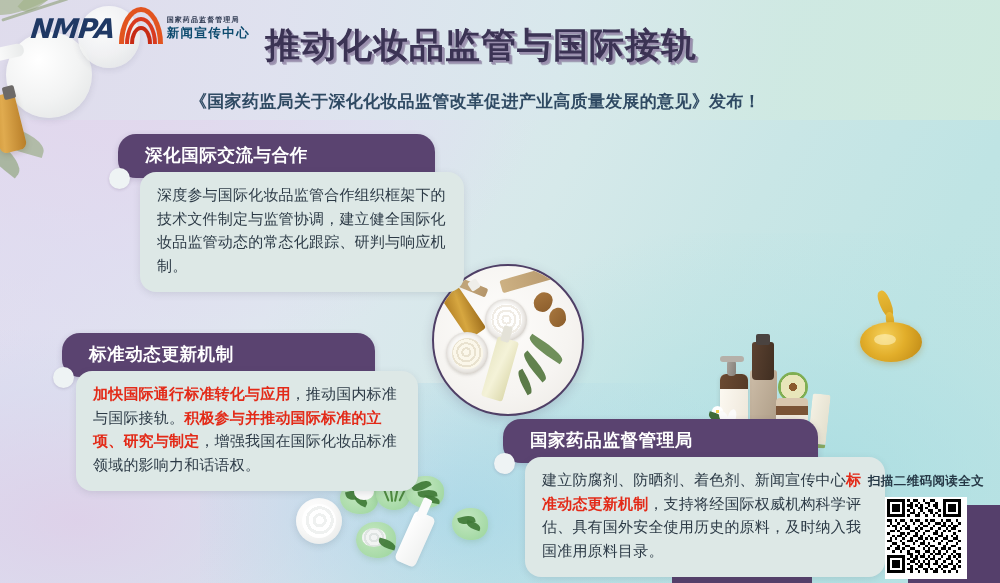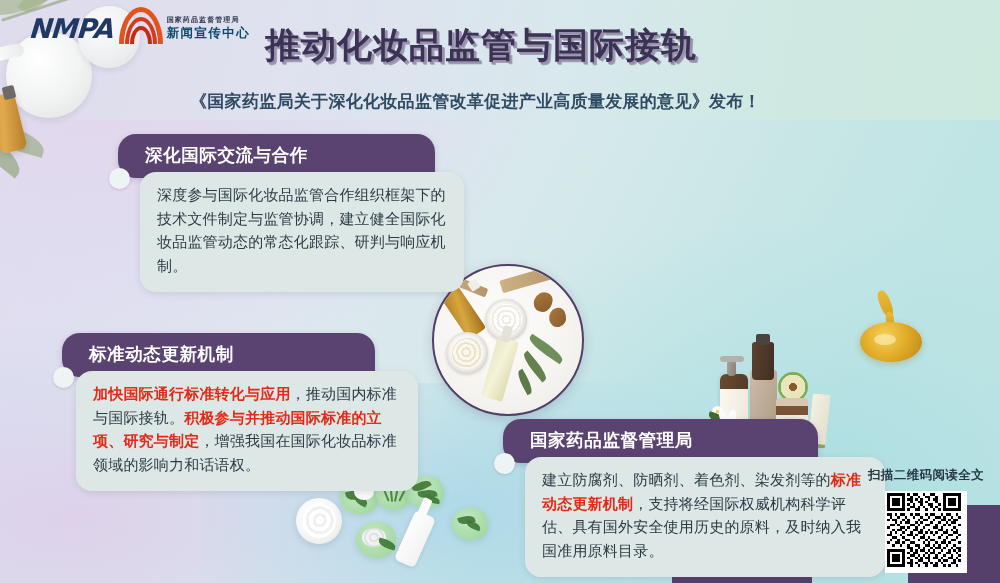--- a/index.html
+++ b/index.html
@@ -130,21 +130,21 @@
 
   #card3{left:62px;top:333px;width:348px;}
   #card3 .card-head{width:268px;border-radius:18px 18px 0 18px;}
   #card3 .card-body{margin-left:14px;margin-top:-6px;width:309px;}
 
   #card4{left:503px;top:419px;width:366px;}
   #card4 .card-head{width:270px;border-radius:18px 18px 0 18px;}
   #card4 .card-body{margin-left:22px;margin-top:-6px;width:327px;}
 
   
-  .qr-block{position:absolute;right:14px;bottom:10px;z-index:6;text-align:center;width:120px;}
+  .qr-block{position:absolute;right:14px;bottom:4px;z-index:6;text-align:center;width:120px;}
   .qr-caption{font-size:12.5px;color:#263846;font-weight:600;margin-bottom:7px;letter-spacing:.4px;}
   .qr-img{width:78px;height:78px;margin:0 auto;background:#ffffff;padding:2px;}
   .qr-img svg{display:block;}
 </style>
 </head>
 <body>
 
 <div class="stage">
 
   <div class="bg-base"></div>
@@ -274,21 +274,21 @@
 
   <div class="card" id="card3">
     <div class="card-head">标准动态更新机制</div>
     <div class="card-dot"></div>
     <div class="card-body"><span class="hl">加快国际通行标准转化与应用</span><span>，推动国内标准与国际接轨。</span><span class="hl">积极参与并推动国际标准的立项、研究与制定</span><span>，增强我国在国际化妆品标准领域的影响力和话语权。</span></div>
   </div>
 
   <div class="card" id="card4">
     <div class="card-head">国家药品监督管理局</div>
     <div class="card-dot"></div>
-    <div class="card-body"><span>建立防腐剂、防晒剂、着色剂、染发剂等的</span><span class="hl">标准动态更新机制</span><span>，支持将经国际权威机构科学评估、具有国外安全使用历史的原料，及时纳入我国准用原料目录。</span></div>
+    <div class="card-body"><span>建立防腐剂、防晒剂、着色剂、新闻宣传中心</span><span class="hl">标准动态更新机制</span><span>，支持将经国际权威机构科学评估、具有国外安全使用历史的原料，及时纳入我国准用原料目录。</span></div>
   </div>
 
   <div class="qr-block">
     <div class="qr-caption">扫描二维码阅读全文</div>
     <div class="qr-img">
       <svg width="74" height="74" viewBox="0 0 29 29" shape-rendering="crispEdges" aria-hidden="true">
         <rect width="29" height="29" fill="#ffffff"></rect>
         <g fill="#000000">
           <rect x="0" y="0" width="7" height="1"></rect>
             <rect x="0" y="6" width="7" height="1"></rect>

